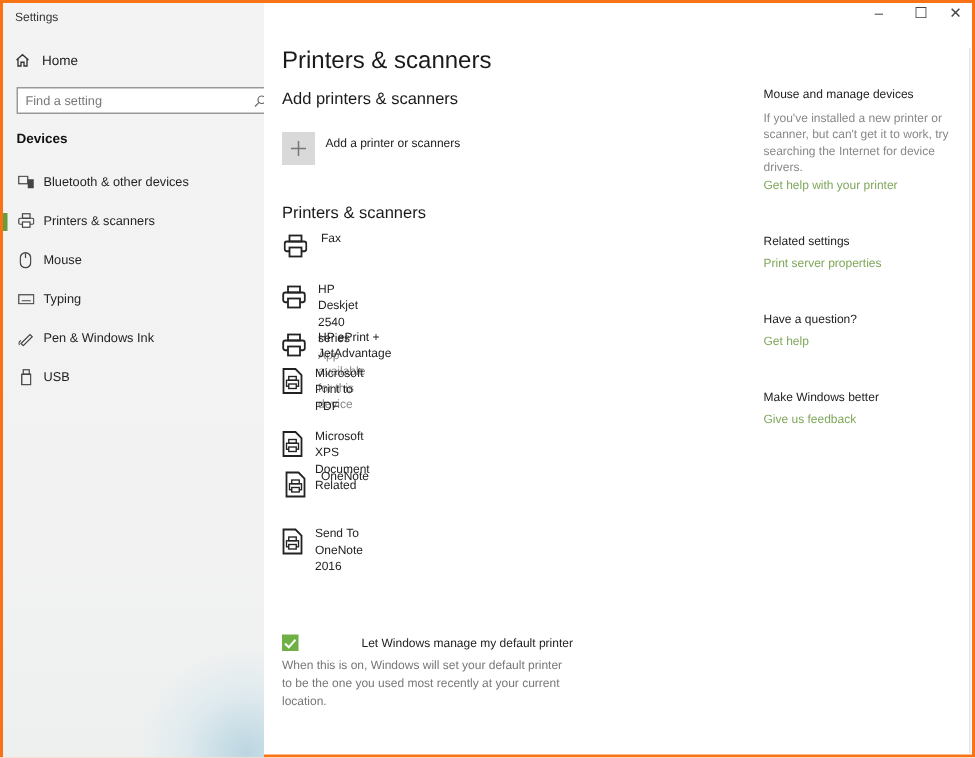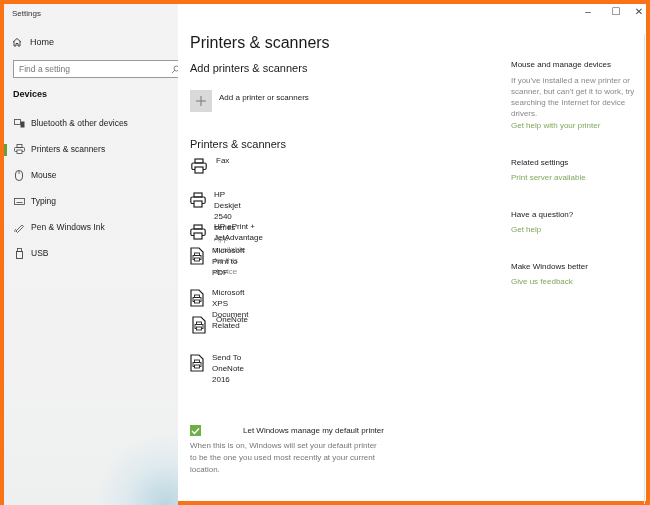--- a/index.html
+++ b/index.html
@@ -1,18 +1,18 @@
 <!DOCTYPE html>
 <html><head>
   <meta charset="utf-8">
   <style>
     * { box-sizing: border-box; margin: 0; padding: 0; }
     html, body { width: 650px; height: 505px; overflow: hidden; background: #fff; }
     body { font-family: "Liberation Sans", "DejaVu Sans", sans-serif; color: #1a1a1a; position: relative; }
-    .window { position: absolute; left: 0; top: 0; width: 650px; height: 505px; border: 4px solid #f97316; background: #fff; }
+    .window { position: absolute; left: 0; top: 0; width: 650px; height: 505px; border: 2px solid #f97316; background: #fff; }
     .sidebar {
       position: absolute; left: 0; top: 0; width: 174px; height: 503px;
       background: linear-gradient(180deg, #f3f3f3 0%, #f2f2f2 70%, #eef0f0 100%);
       overflow: hidden;
     }
     .sidebar .glow {
       position: absolute; left: 90px; top: 430px; width: 120px; height: 100px;
       background: radial-gradient(ellipse at 60% 70%, rgba(170,205,220,0.75) 0%, rgba(200,225,235,0.4) 40%, rgba(242,242,242,0) 70%);
     }
     .title { position: absolute; left: 8px; top: 5px; font-size: 8px; color: #333; }
@@ -262,21 +262,21 @@
     </span>
     <span class="chk-lbl">Let Windows manage my default printer</span>
   </div>
   <div class="default-desc">When this is on, Windows will set your default printer to be the one you used most recently at your current location.</div>
 
   <div class="rh" style="top:56px;">Mouse and manage devices</div>
   <div class="rp" style="top:71px;">If you've installed a new printer or scanner, but can't get it to work, try searching the Internet for device drivers.</div>
   <div class="rl" style="top:117px;">Get help with your printer</div>
 
   <div class="rh" style="top:154px;">Related settings</div>
-  <div class="rl" style="top:169px;">Print server available</div>
+  <div class="rl" style="top:169px;">Print server properties</div>
 
   <div class="rh" style="top:206px;">Have a question?</div>
   <div class="rl" style="top:221px;">Get help</div>
 
   <div class="rh" style="top:258px;">Make Windows better</div>
   <div class="rl" style="top:273px;">Give us feedback</div>
 
   <div class="rbar"></div>
 </div>
 

